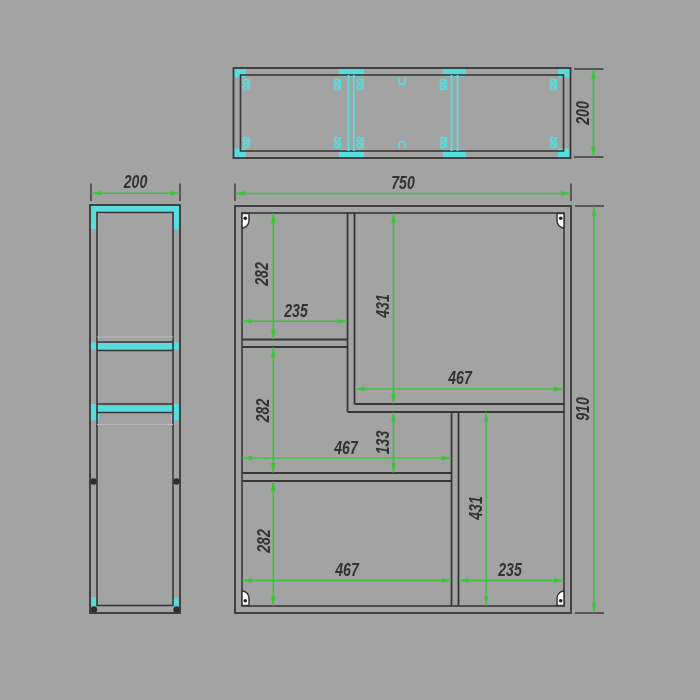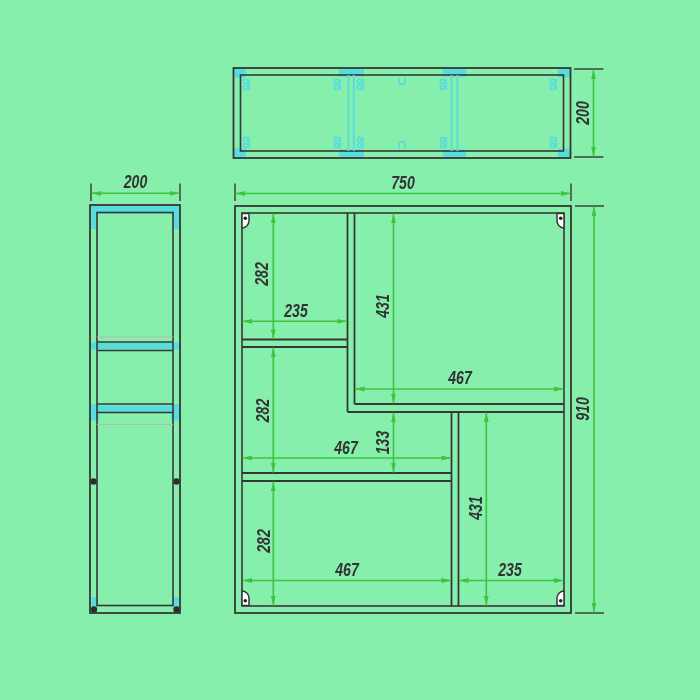--- a/index.html
+++ b/index.html
@@ -1,16 +1,16 @@
 <!DOCTYPE html>
 <html><head>
 <meta charset="utf-8">
 <style>
 html,body{margin:0;padding:0;background:#fdfdfd;}
-.wrap{width:700px;height:700px;position:relative;background:#86efac;overflow:hidden;}
+.wrap{width:700px;height:700px;position:relative;background:#a3a3a3;overflow:hidden;}
 svg{display:block;filter:blur(0.35px);}
 text.d{font-family:"Liberation Sans",sans-serif;font-style:italic;font-weight:600;font-size:18px;fill:#333333;}
 </style>
 </head>
 <body>
 
 <div class="wrap">
 <svg width="700" height="700" viewBox="0 0 700 700">
 
 <rect x="234" y="68.5" width="12" height="9" fill="#58dcdc"></rect>

